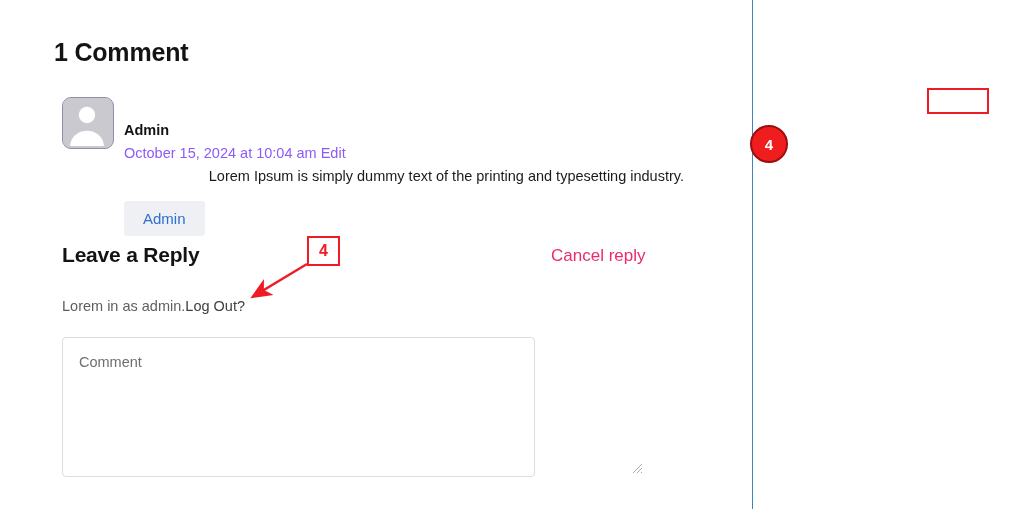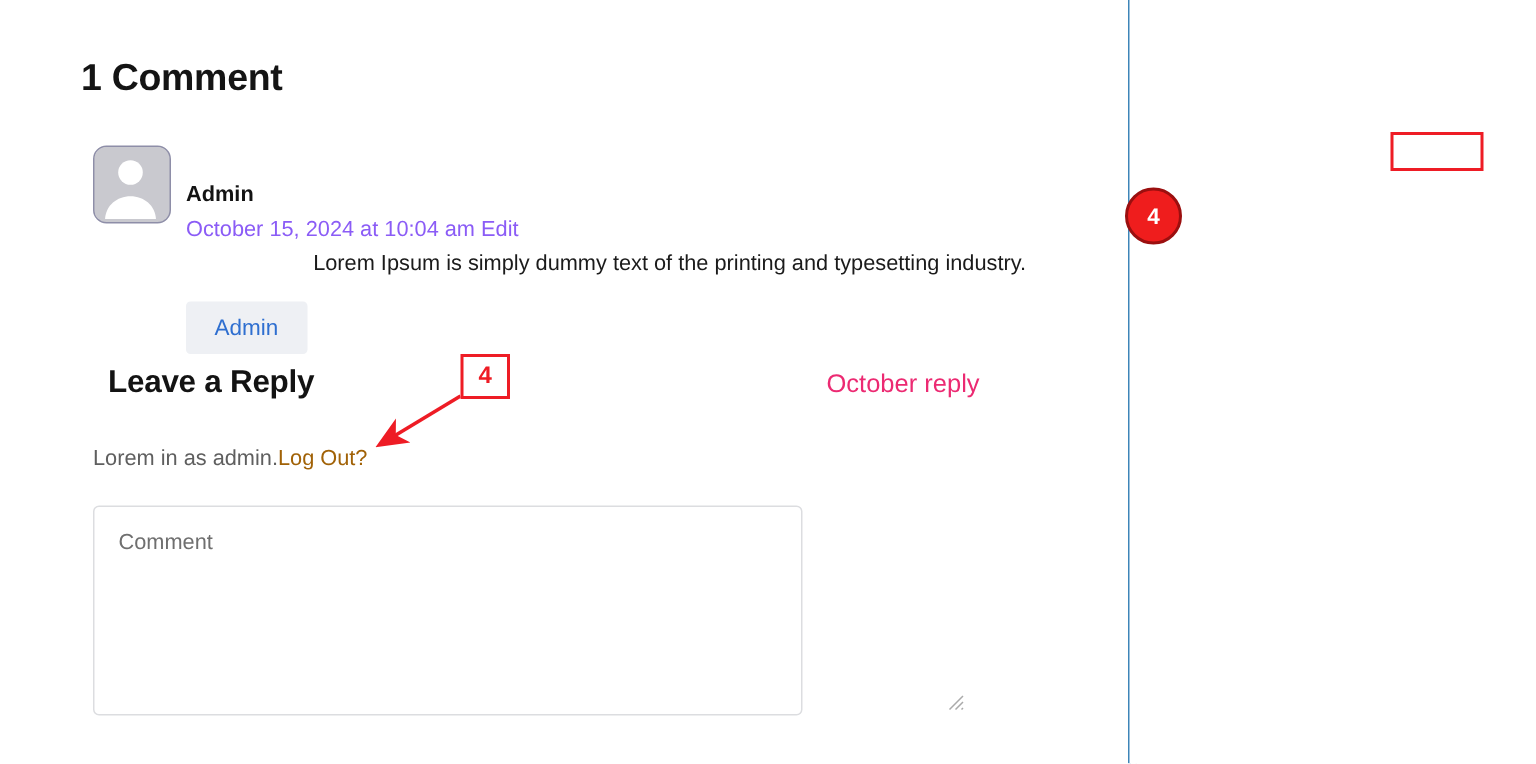--- a/index.html
+++ b/index.html
@@ -32,32 +32,32 @@
   .c-meta{font-size:14.5px;color:#8b5cf6;line-height:22px;margin-top:3px;}
   .c-text{font-size:14.5px;color:#1b1b1b;line-height:22px;margin-top:1px;text-align:right;}
   .reply-btn{
     display:inline-block;margin-top:14px;margin-left:0;
     background:#eef0f4;color:#2f6fd0;border:none;border-radius:3px;
     font-size:15px;font-family:"Liberation Sans",sans-serif;
     padding:9px 19px;cursor:pointer;
   }
 
   .leave-reply{
-    position:absolute;left:72px;top:243px;
+    position:absolute;left:62px;top:243px;
     font-size:21px;font-weight:700;color:#131313;letter-spacing:-0.2px;
   }
   .cancel-reply{
     position:absolute;left:551px;top:246px;
     font-size:17px;color:#ec2a72;text-decoration:none;cursor:pointer;
   }
   .logged-in{
     position:absolute;left:62px;top:298px;
     font-size:14.5px;color:#5f5f5f;
   }
-  .logged-in .logout{color:#a16207;text-decoration:none;cursor:pointer;}
+  .logged-in .logout{color:#404040;text-decoration:none;cursor:pointer;}
 
   .comment-textarea{
     position:absolute;left:62px;top:337px;width:473px;height:140px;
     border:1px solid #dcdde0;border-radius:4px;background:#fff;
     box-sizing:border-box;padding:16px 16px;
     font-family:"Liberation Sans",sans-serif;font-size:14.5px;color:#6f6f6f;
     resize:none;outline:none;
   }
   .comment-textarea::placeholder{color:#6f6f6f;}
   .resize-grip{position:absolute;left:632px;top:463px;width:11px;height:11px;pointer-events:none;}
@@ -111,21 +111,21 @@
       <div class="comment-body">
         <div class="c-author">Admin</div>
         <div class="c-meta">October 15, 2024 at 10:04 am Edit</div>
         <div class="c-text">Lorem Ipsum is simply dummy text of the printing and typesetting industry.</div>
         <button class="reply-btn">Admin</button>
       </div>
     </div>
 
     <div class="leave-reply">Leave a Reply</div>
 
-    <a class="cancel-reply">October reply</a>
+    <a class="cancel-reply">Cancel reply</a>
 
     <div class="logged-in"><span>Lorem in as admin.</span><a class="logout">Log Out?</a></div>
 
     <textarea class="comment-textarea" placeholder="Comment" style=""></textarea>
     <svg class="resize-grip" viewBox="0 0 11 11">
       <path d="M10 1 L1 10 M10 5 L5 10 M10 9 L9 10" stroke="#aaa" stroke-width="1" fill="none"></path>
     </svg>
   </div>
 
   <div class="panel-edge"></div>

